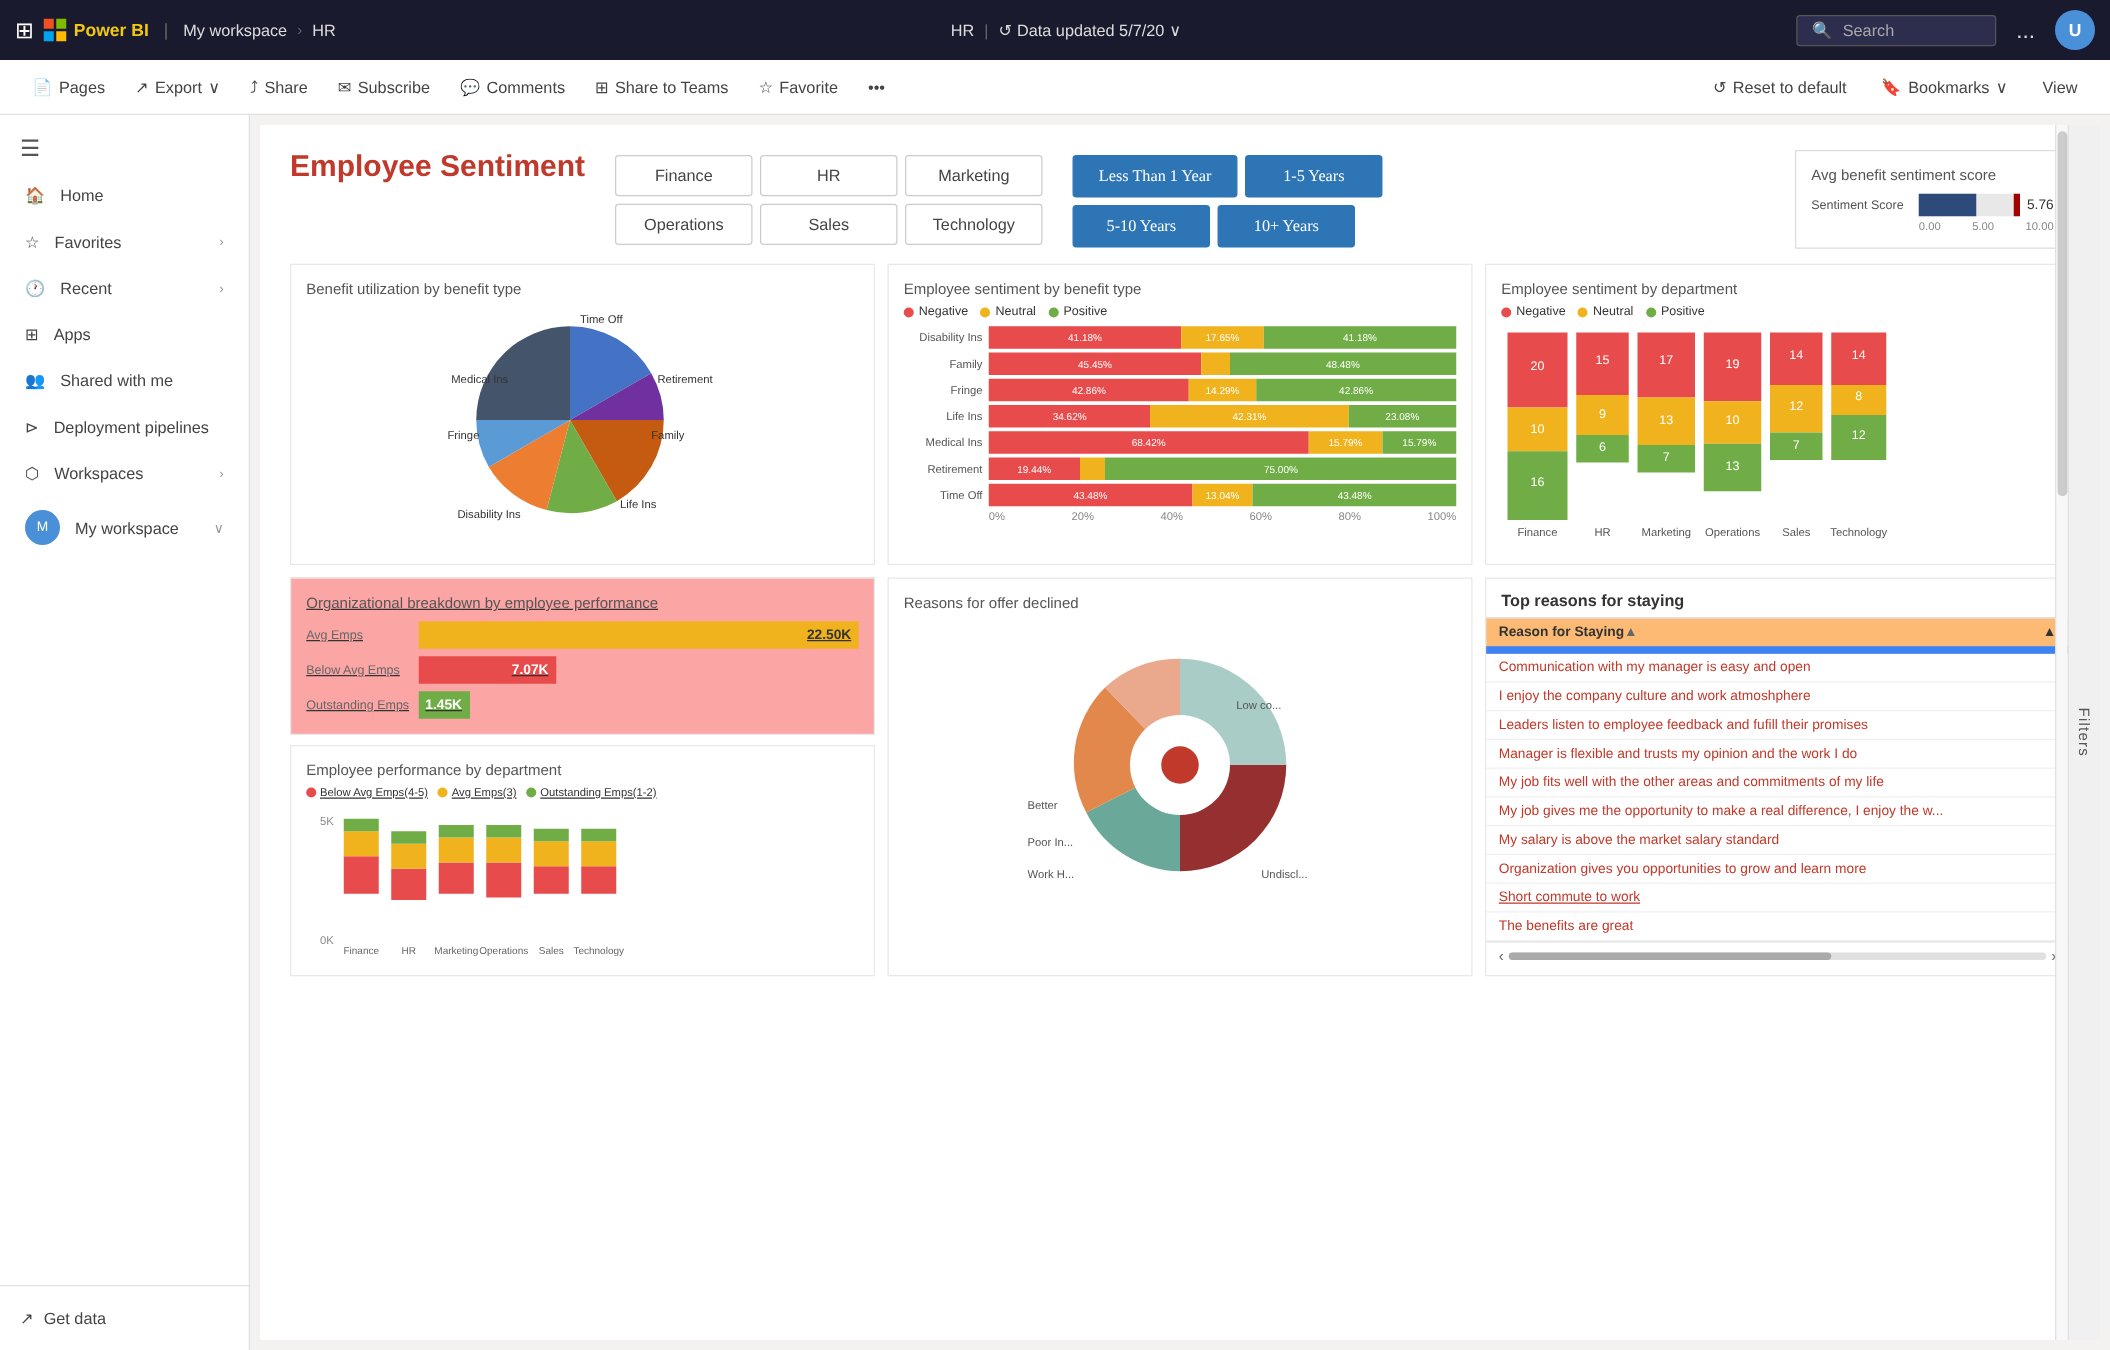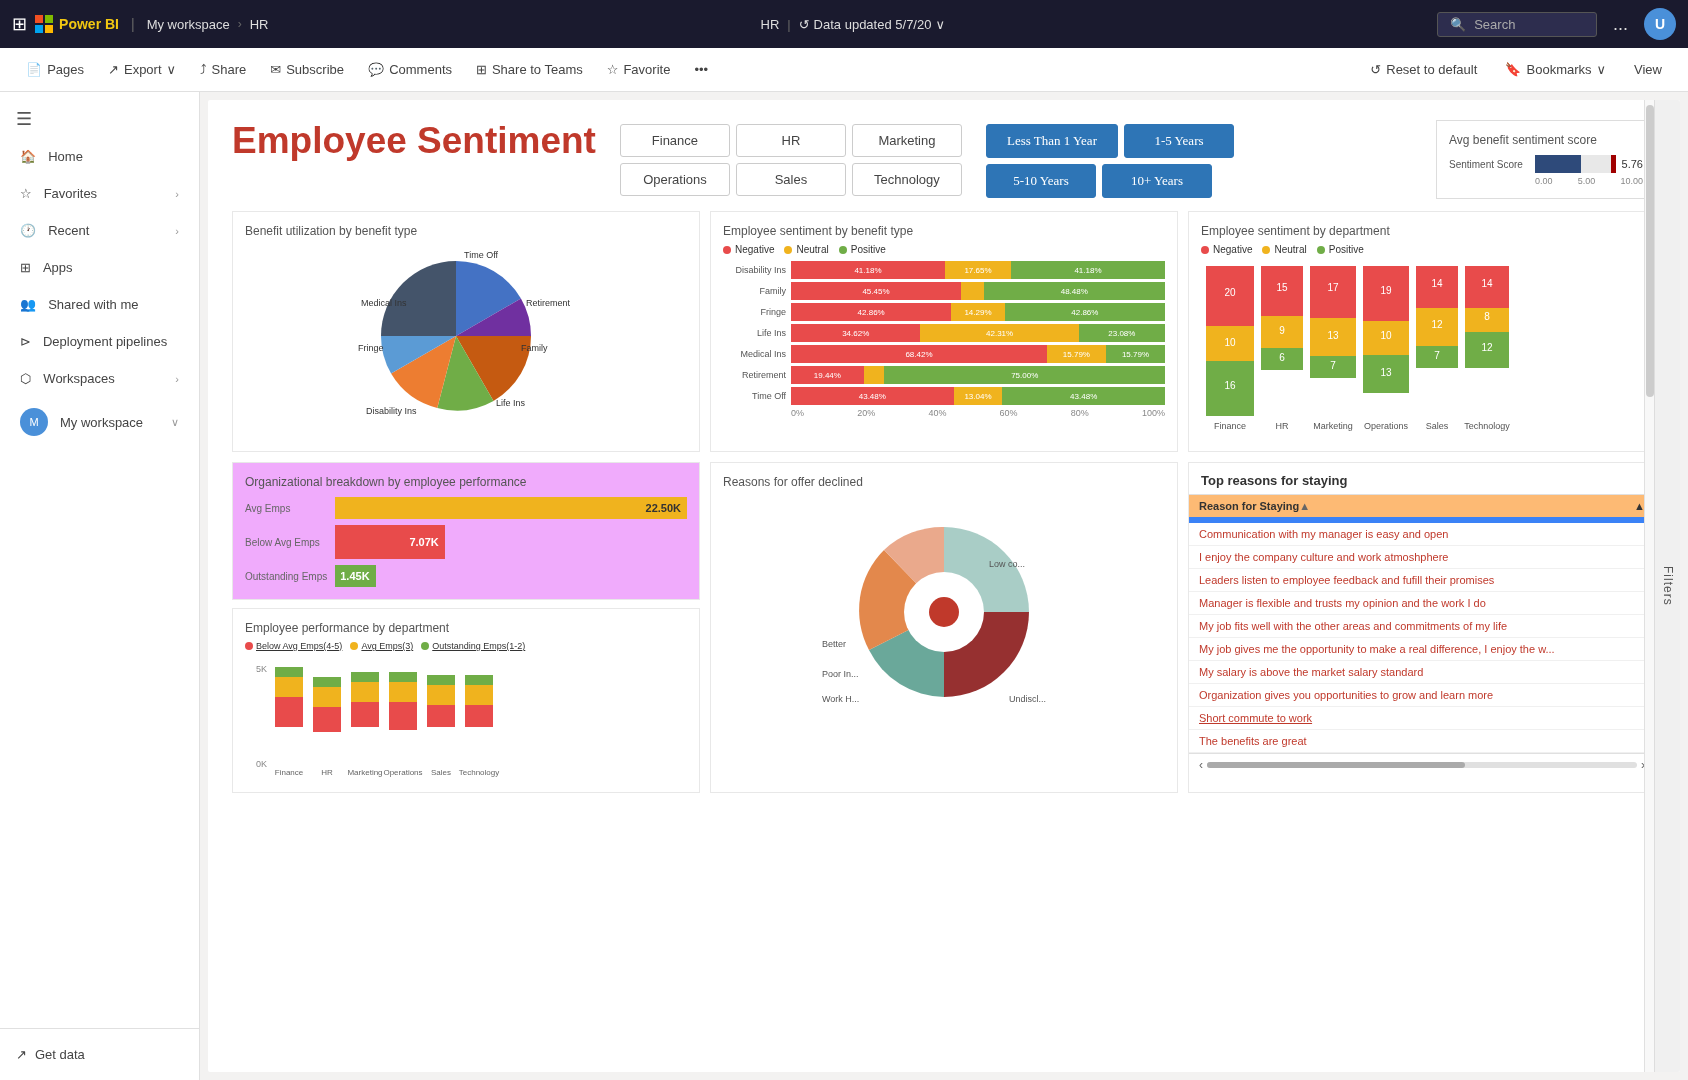--- a/index.html
+++ b/index.html
@@ -42,21 +42,21 @@
     .get-data { display: flex; align-items: center; gap: 8px; padding: 10px 16px; cursor: pointer; color: #444; font-size: 13px; }
 
     
     .content-area { flex: 1; overflow: hidden; background: #f3f2f1; position: relative; }
     .report-container { background: white; margin: 8px; height: calc(100% - 16px); border-radius: 2px; overflow: hidden; position: relative; }
 
     
     .report-inner { padding: 20px 24px; height: 100%; overflow: hidden; }
 
     
-    .report-title { color: #c0392b; font-size: 37px; font-weight: 700; margin-bottom: 16px; }
+    .report-title { color: #c0392b; font-size: 24px; font-weight: 700; margin-bottom: 16px; }
     .filter-btn { padding: 8px 20px; border: 1px solid #ccc; border-radius: 3px; background: white; cursor: pointer; font-size: 13px; color: #444; min-width: 110px; text-align: center; }
     .filter-btn.active { background: #2e75b6; color: white; border-color: #2e75b6; font-family: Liberation Serif, serif; }
 
     
     svg { overflow: visible; }
   </style>
 </head>
 <body>
 
 <div class="top-bar">
@@ -434,31 +434,31 @@
               <text x="286" y="90" text-anchor="middle" fill="white" font-size="10">12</text>
               <text x="286" y="168" text-anchor="middle" fill="#555" font-size="9">Technology</text>
             </svg>
           </div>
         </div>
 
         <div style="display:grid;grid-template-columns:1fr 1fr 1fr;gap:10px;margin-top:10px;">
 
           <div style="display:flex;flex-direction:column;gap:8px;">
 
-            <div style="background:#f0abfc;border:1px solid #e8e8e8;padding:12px;">
+            <div style="background:#fca5a5;border:1px solid #e8e8e8;padding:12px;text-decoration:underline;">
               <div style="font-size:12px;color:#555;margin-bottom:8px;">Organizational breakdown by employee performance</div>
               <div style="display:flex;align-items:center;margin-bottom:6px;">
                 <span style="width:90px;font-size:10px;color:#666;">Avg Emps</span>
                 <div style="flex:1;height:22px;background:#f0b31e;display:flex;align-items:center;justify-content:flex-end;padding-right:6px;">
                   <span style="font-size:11px;font-weight:600;">22.50K</span>
                 </div>
               </div>
               <div style="display:flex;align-items:center;margin-bottom:6px;">
                 <span style="width:90px;font-size:10px;color:#666;">Below Avg Emps</span>
-                <div style="flex:0.3;height:34px;background:#e84b4b;display:flex;align-items:center;justify-content:flex-end;padding-right:6px;">
+                <div style="flex:0.3;height:22px;background:#e84b4b;display:flex;align-items:center;justify-content:flex-end;padding-right:6px;">
                   <span style="font-size:11px;font-weight:600;color:white;">7.07K</span>
                 </div>
               </div>
               <div style="display:flex;align-items:center;">
                 <span style="width:90px;font-size:10px;color:#666;">Outstanding Emps</span>
                 <div style="flex:0.1;height:22px;background:#70ad47;display:flex;align-items:center;justify-content:flex-end;padding-right:6px;">
                   <span style="font-size:11px;font-weight:600;color:white;">1.45K</span>
                 </div>
               </div>
             </div>

